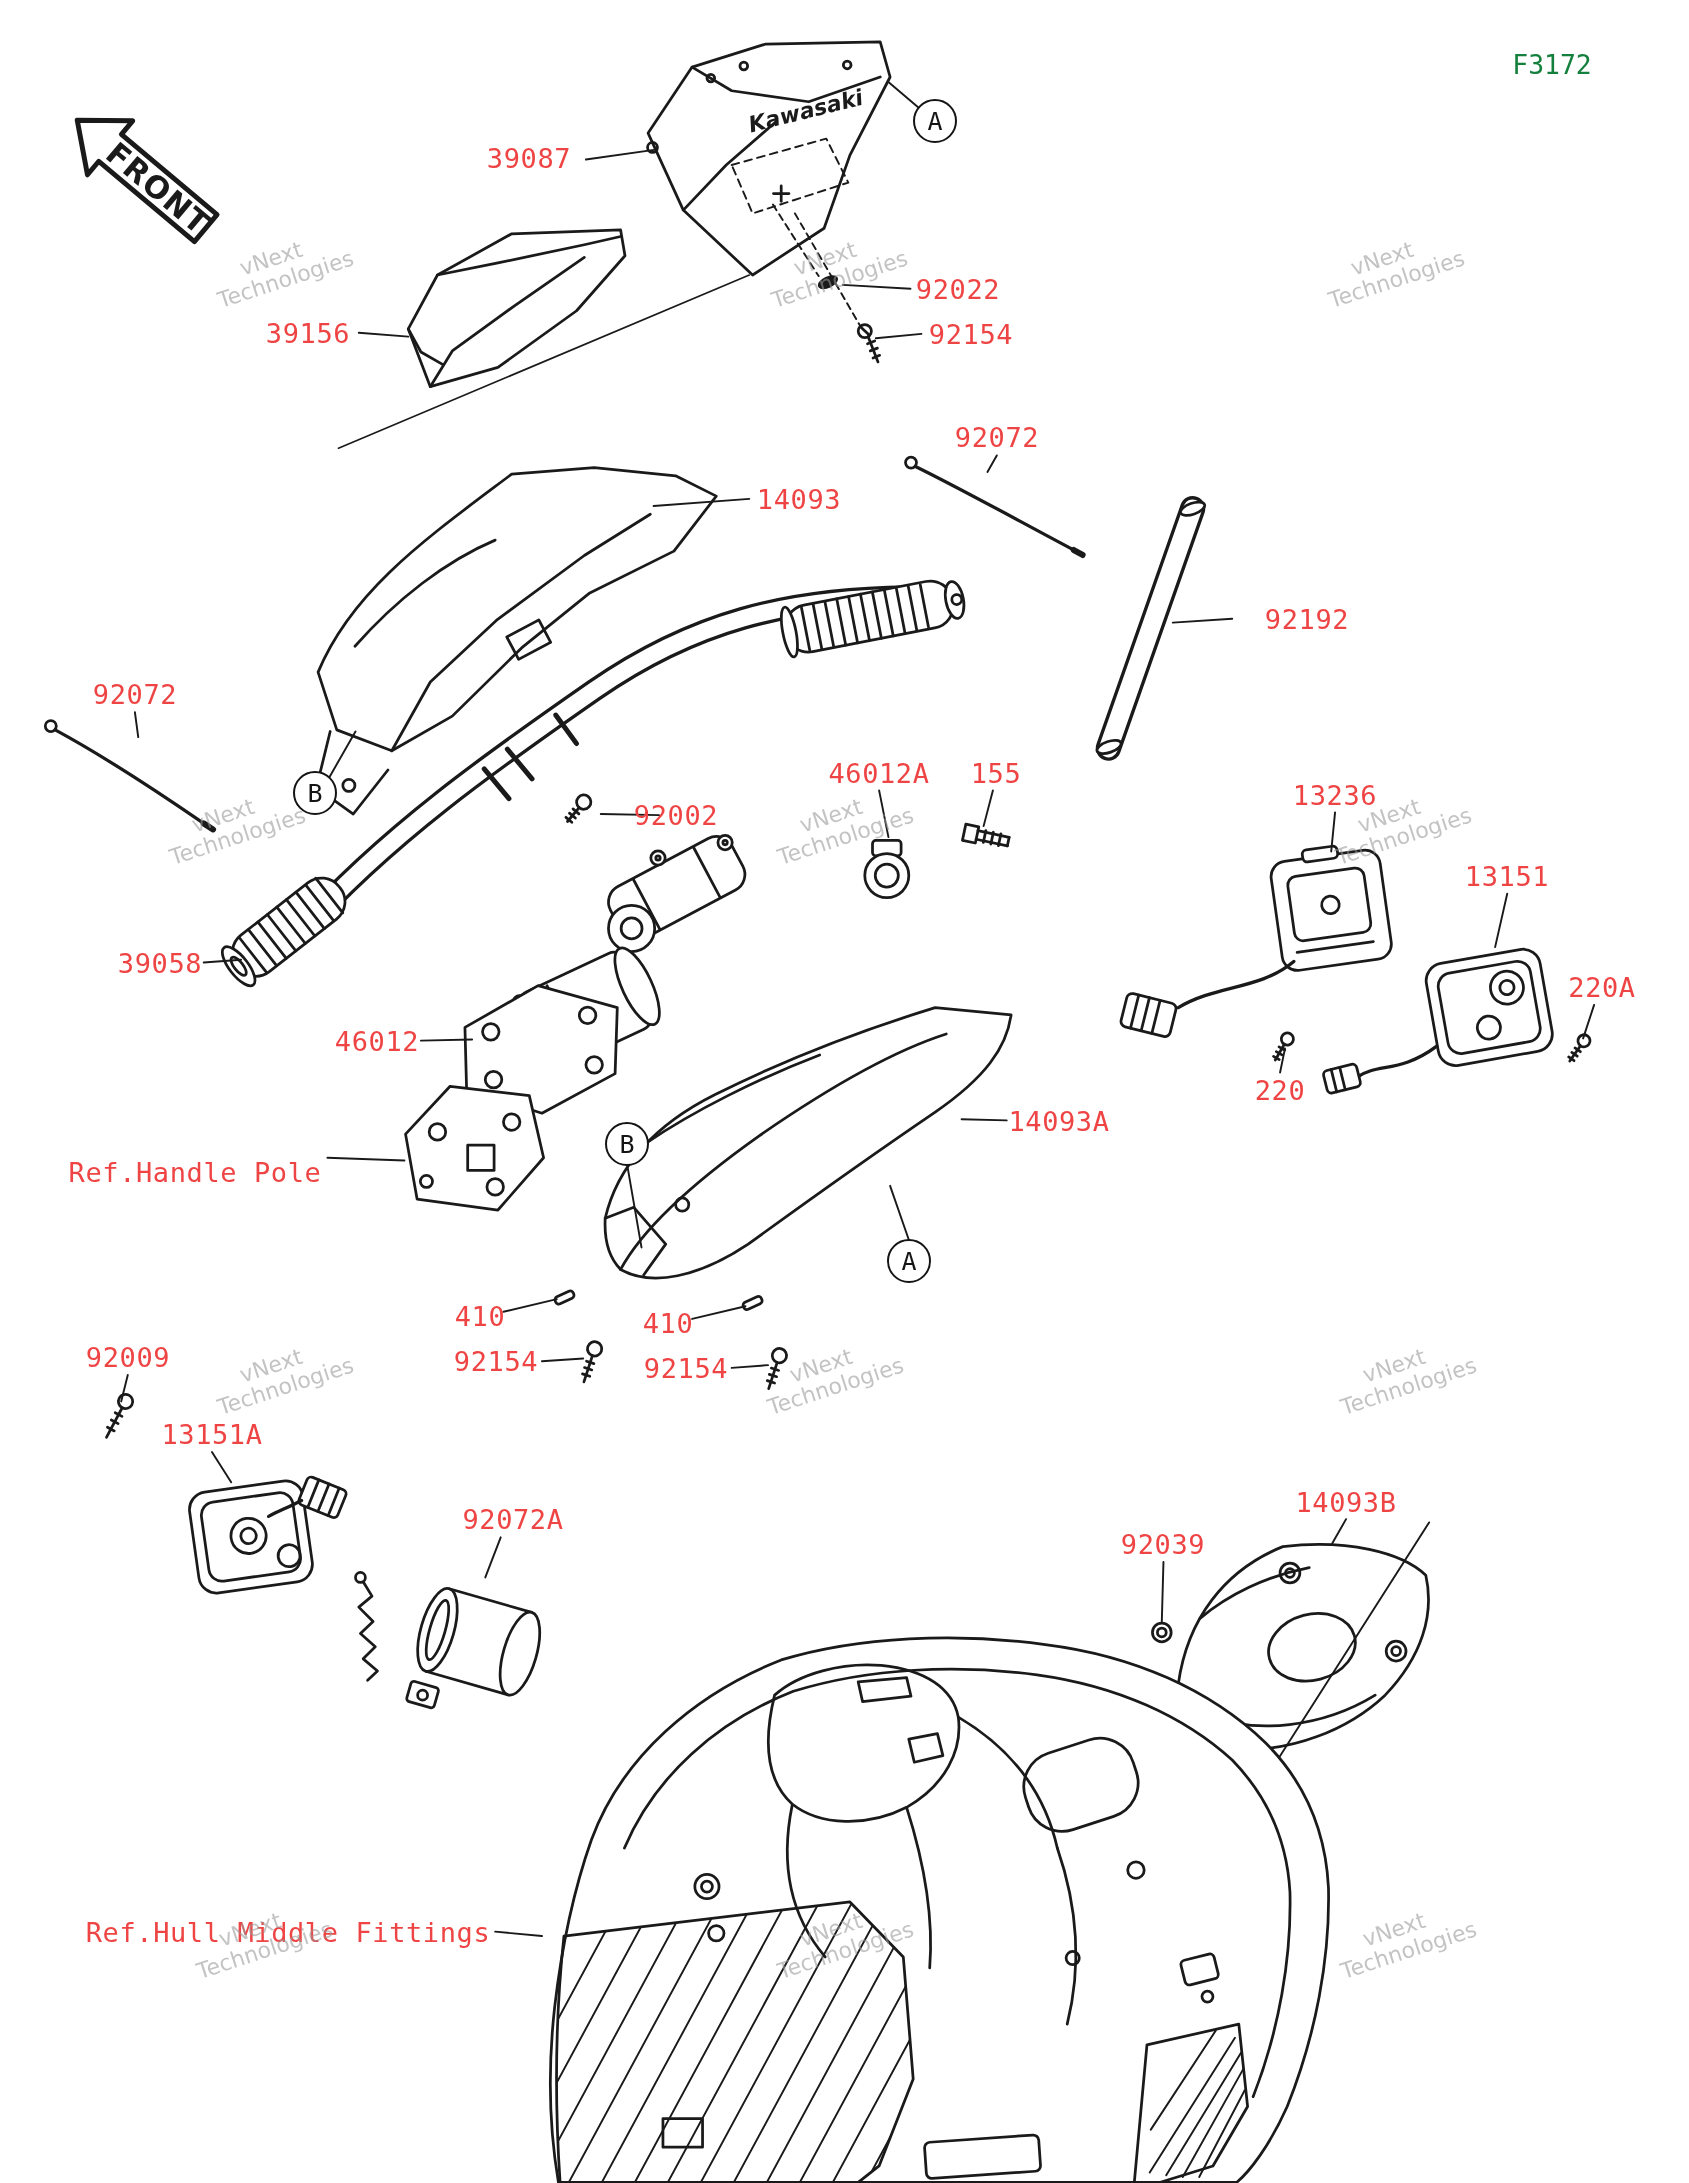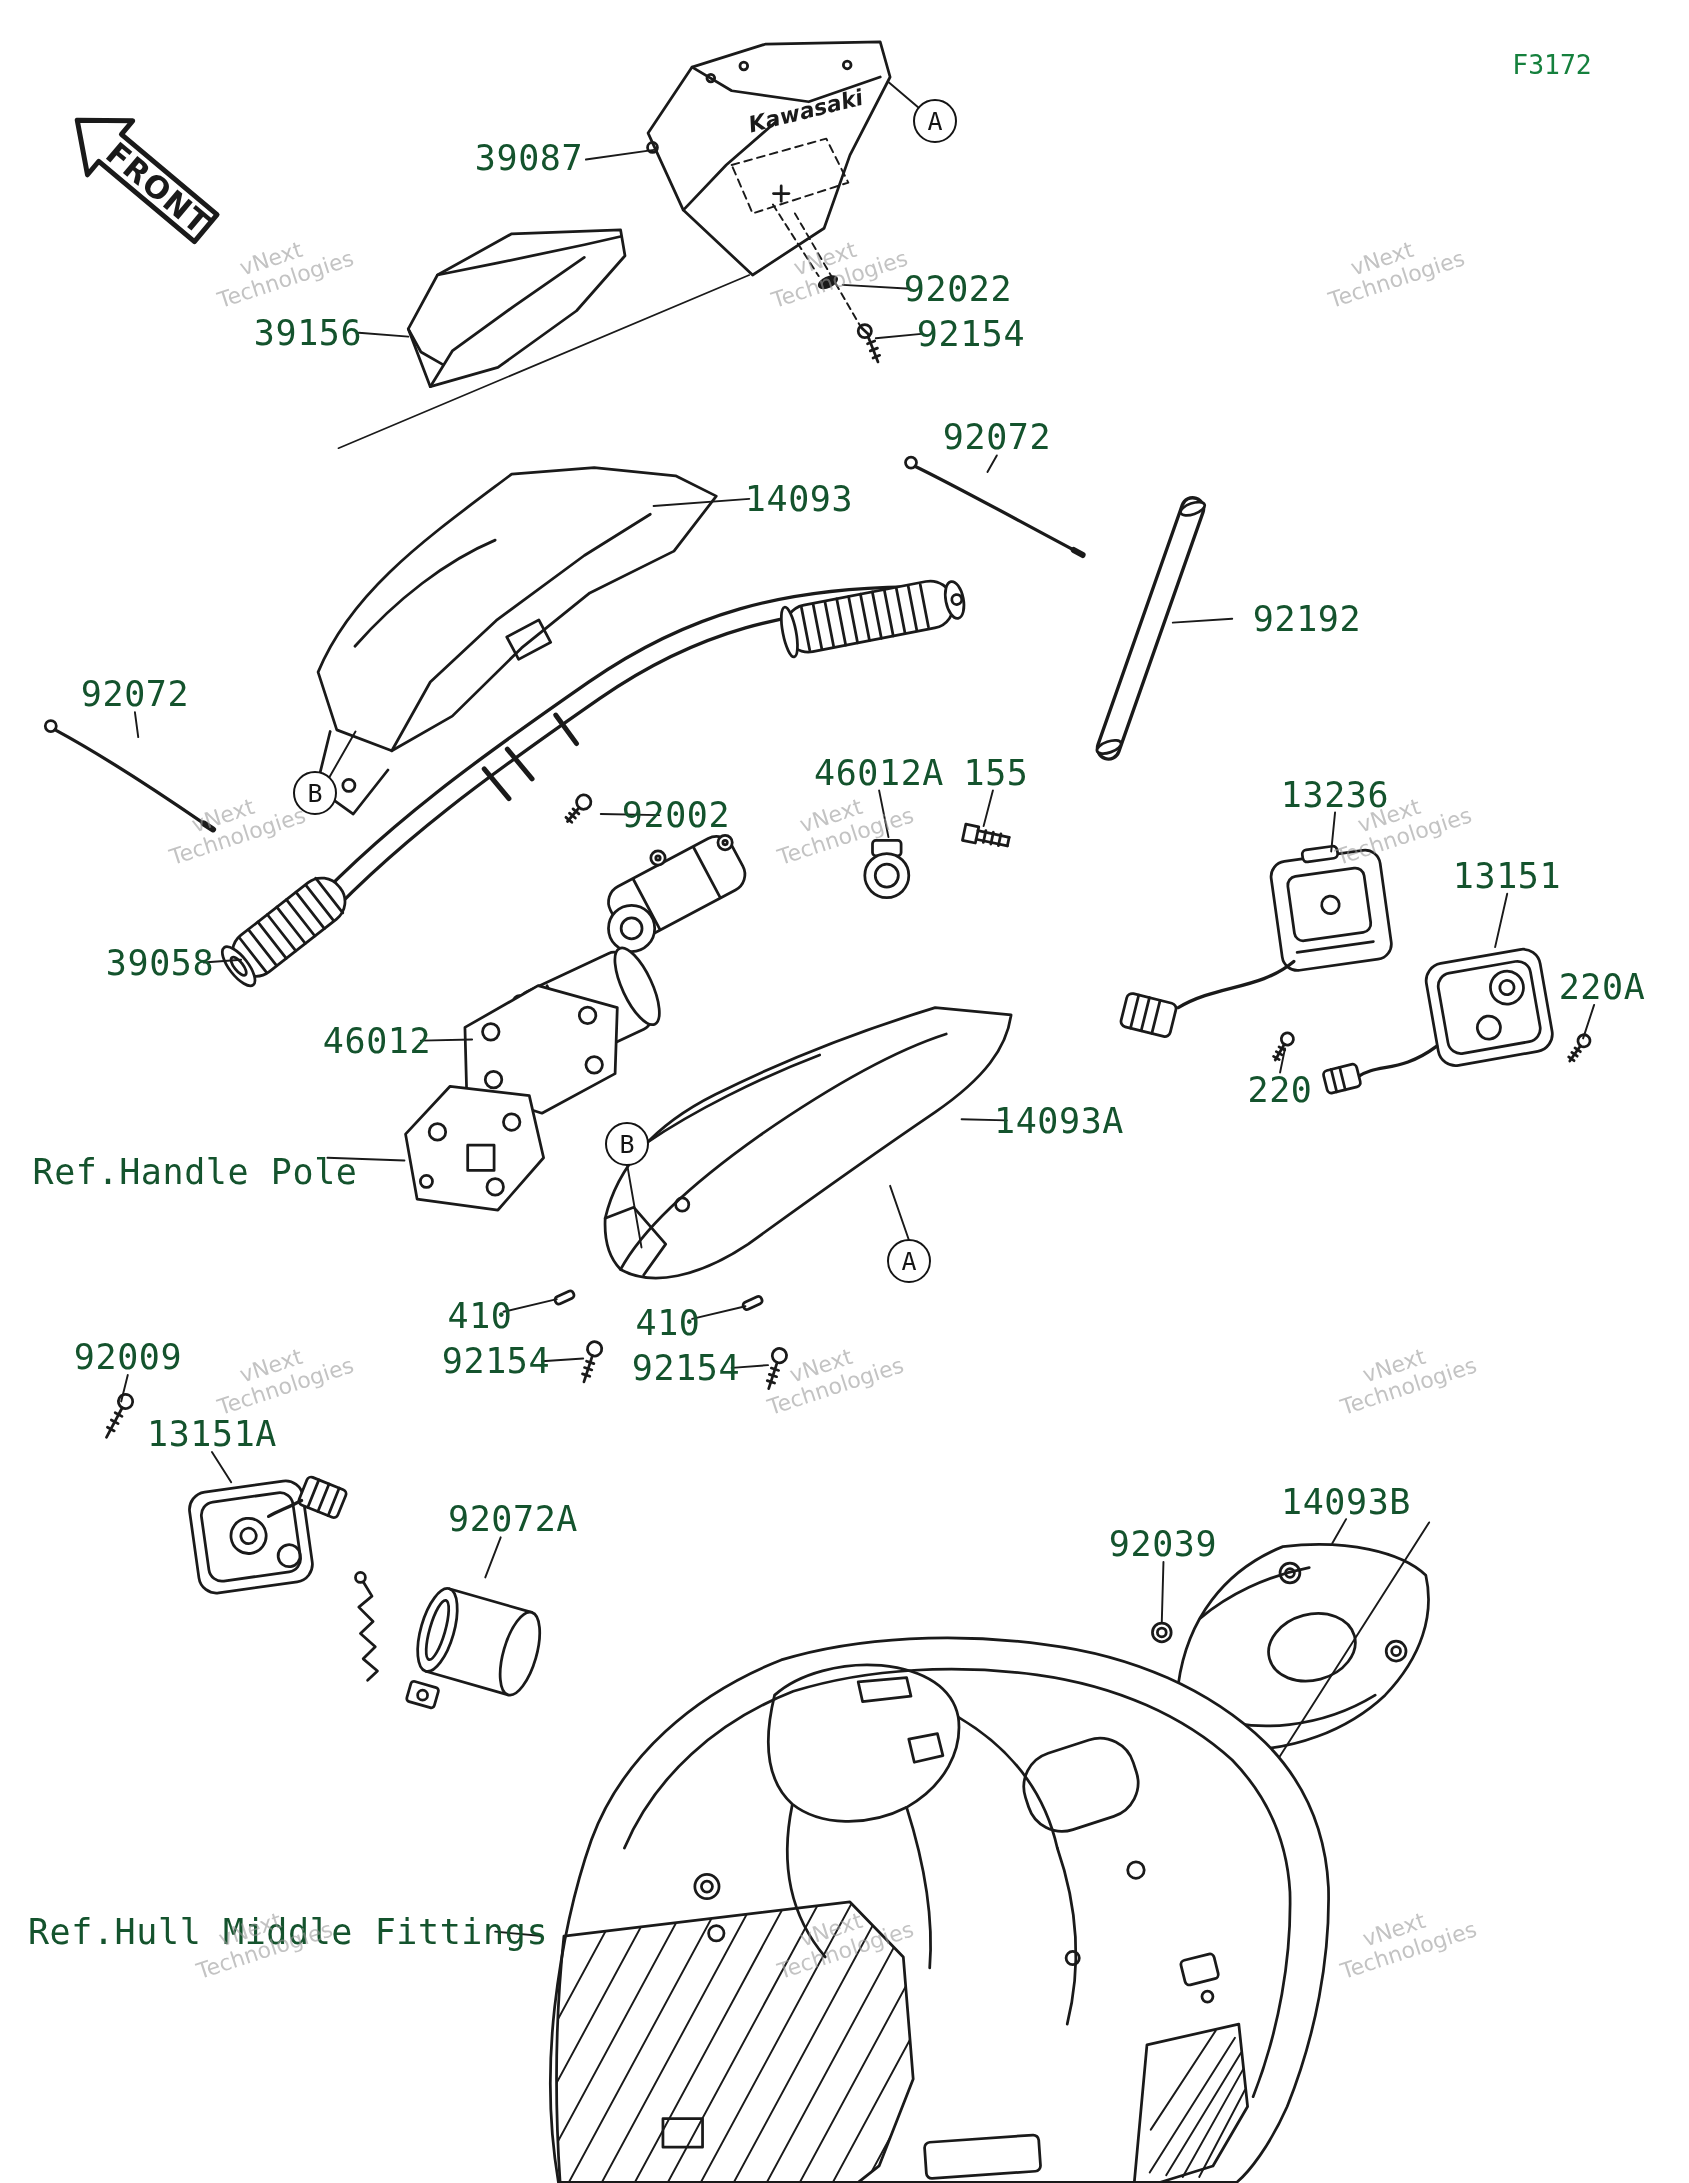--- a/index.html
+++ b/index.html
@@ -2,21 +2,21 @@
 <html style="--wm-color: #999999;font-size:8.8px"><head>
 <meta charset="utf-8">
 <style>
   * { margin:0; padding:0; box-sizing:border-box; }
   html,body { background:#ffffff; }
   body { font-family:"DejaVu Sans Mono", monospace; }
   .canvas { position:relative; width:1690px; height:2183px; background:#fff; overflow:hidden; }
   #diagram-svg { position:absolute; left:0; top:0; }
   .part-label {
     position:absolute; transform:translate(-50%,-50%);
-    font-size:35px; color:#14532d; white-space:nowrap; letter-spacing:0.6px;
+    font-size:27px; color:#ef4444; white-space:nowrap; letter-spacing:0.6px;
     font-family:"DejaVu Sans Mono", monospace;
   }
   .view-marker {
     position:absolute; width:44px; height:44px; transform:translate(-50%,-50%);
     border:2.8px solid #141414; border-radius:50%;
     display:flex; align-items:center; justify-content:center;
     font-size:25px; color:#141414; background:#fff;
   }
   .diagram-code {
     position:absolute; transform:translate(-50%,-50%);

